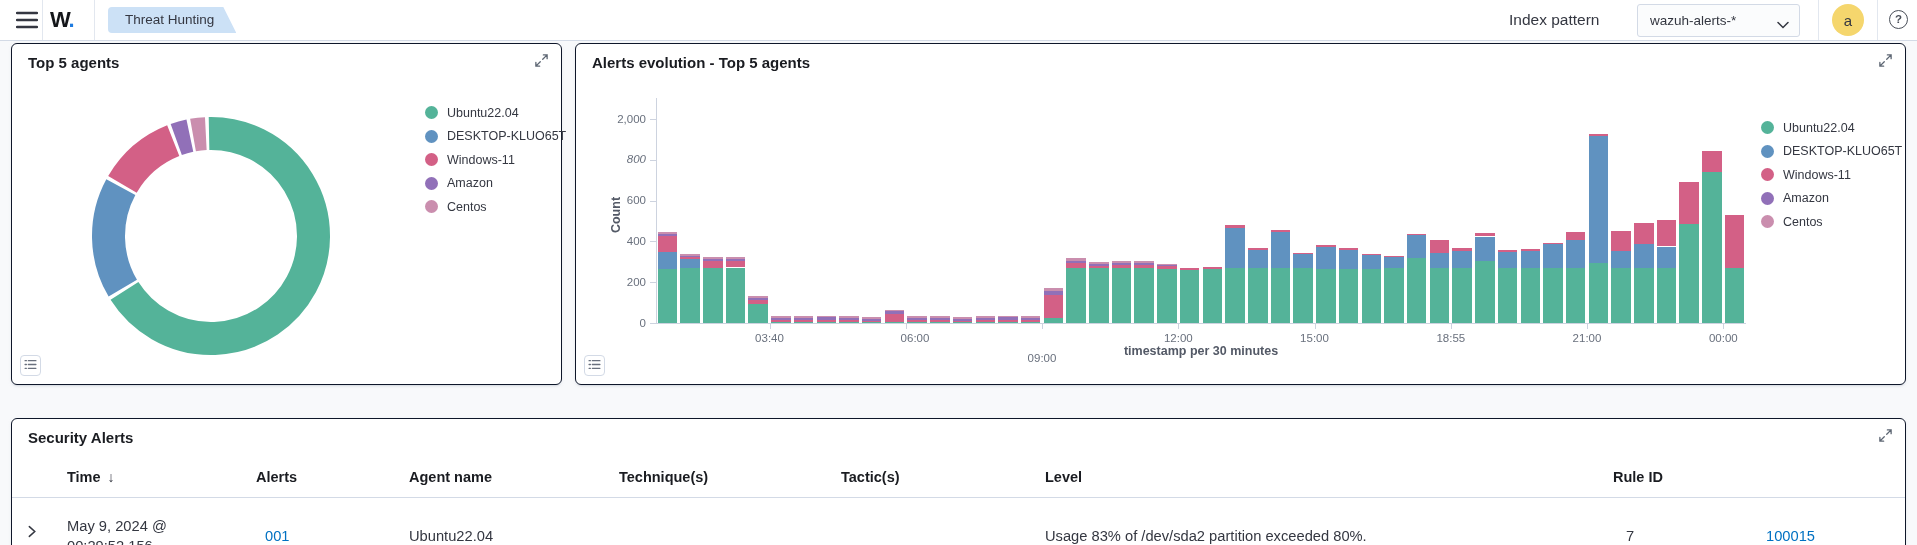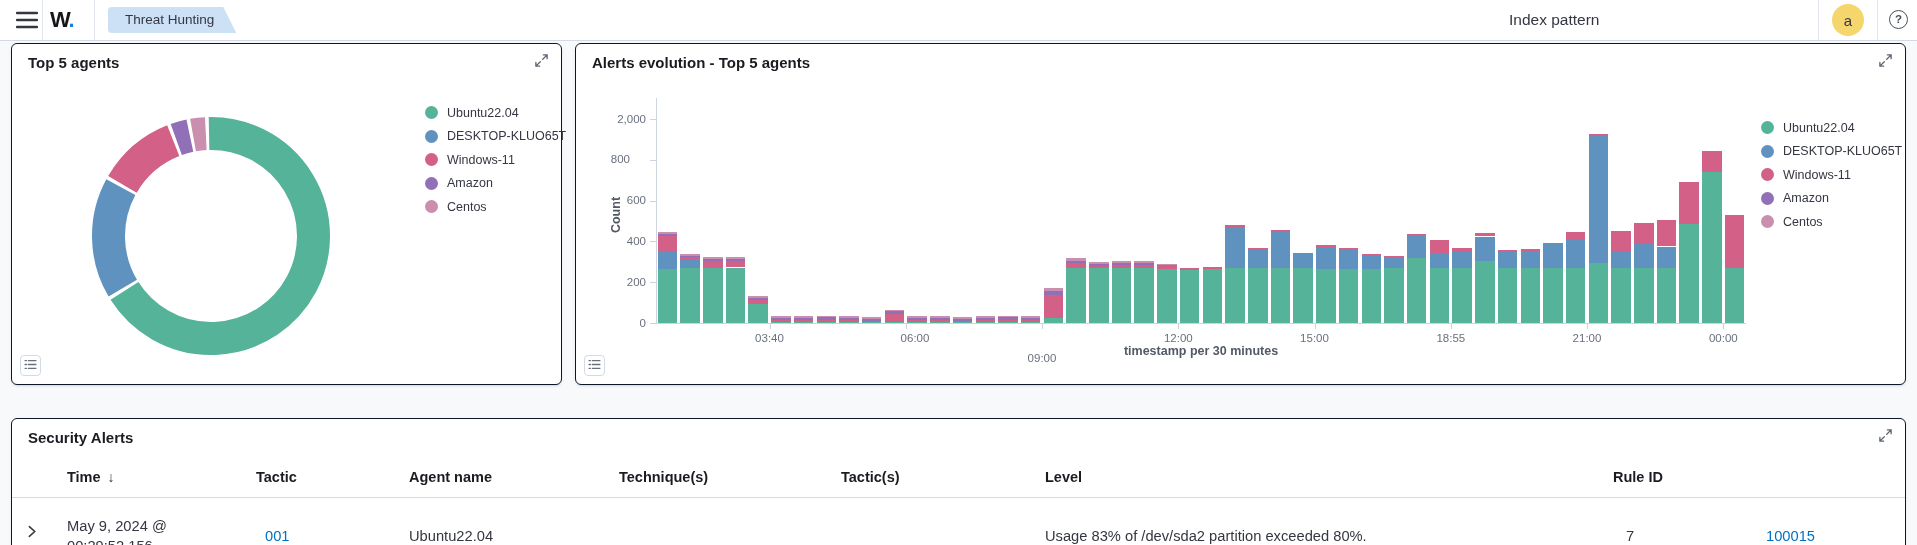--- a/index.html
+++ b/index.html
@@ -87,20 +87,28 @@
     <svg width="22" height="18" viewBox="0 0 22 18">
         <path d="M1 2h20M1 9h20M1 16h20" stroke="#343741" stroke-width="2.4" stroke-linecap="round"></path>
       </svg>
   </button>
   <div class="vdiv" style="left:42px"></div>
   <div class="logo"><span>W</span><span class="dot">.</span></div>
   <div class="vdiv" style="left:94px"></div>
   <button class="crumb-tag">Threat Hunting</button>
 
   <div class="idx-label">Index pattern</div>
+  <button class="idx-select">
+    <span>wazuh-alerts-*</span>
+    <span class="caret">
+      <svg width="12" height="8" viewBox="0 0 12 8">
+          <path d="M1 1.5l5 5 5-5" fill="none" stroke="#343741" stroke-width="1.5" stroke-linecap="round"></path>
+        </svg>
+    </span>
+  </button>
   <div class="vdiv" style="left:1818px"></div>
   <button class="avatar">a</button>
   <div class="vdiv" style="left:1877px"></div>
   <button class="help-btn">?</button>
 </div>
 
 <div class="panel" id="panel-top5">
   <div class="panel-title">Top 5 agents</div>
   <button class="expand-btn">
     <svg width="15" height="15" viewBox="0 0 16 16">
@@ -155,21 +163,21 @@
       <div class="axis-line" style="left: 80px; top: 279px; width: 1090px; height: 1px;"></div>
       <div class="tick" style="left: 74px; top: 279px; width: 6px; height: 1px;"></div>
       <div class="ytick-label" style="left: 24px; top: 272.5px;">0</div>
       <div class="tick" style="left: 74px; top: 238.2px; width: 6px; height: 1px;"></div>
       <div class="ytick-label" style="left: 24px; top: 231.7px;">200</div>
       <div class="tick" style="left: 74px; top: 197.4px; width: 6px; height: 1px;"></div>
       <div class="ytick-label" style="left: 24px; top: 190.9px;">400</div>
       <div class="tick" style="left: 74px; top: 156.6px; width: 6px; height: 1px;"></div>
       <div class="ytick-label" style="left: 24px; top: 150.1px;">600</div>
       <div class="tick" style="left: 74px; top: 115.8px; width: 6px; height: 1px;"></div>
-      <div class="ytick-label" style="left: 8px; top: 109.3px;">800</div>
+      <div class="ytick-label" style="left: 24px; top: 109.3px; font-style: italic;">800</div>
       <div class="tick" style="left: 74px; top: 75px; width: 6px; height: 1px;"></div>
       <div class="ytick-label" style="left: 24px; top: 68.5px;">2,000</div>
       <div class="tick" style="left: 193.5px; top: 279px; width: 1px; height: 6px;"></div>
       <div class="xtick-label" style="left: 168.5px; top: 288px;">03:40</div>
       <div class="tick" style="left: 329.8px; top: 279px; width: 1px; height: 6px;"></div>
       <div class="xtick-label" style="left: 314px; top: 288px; text-align: center;">06:00</div>
       <div class="tick" style="left: 466px; top: 279px; width: 1px; height: 6px;"></div>
       <div class="xtick-label" style="left: 441px; top: 288px; margin-top: 20px;">09:00</div>
       <div class="tick" style="left: 602.3px; top: 279px; width: 1px; height: 6px;"></div>
       <div class="xtick-label" style="left: 577.3px; top: 288px;">12:00</div>
@@ -381,21 +389,21 @@
   <div class="panel-title">Security Alerts</div>
   <button class="expand-btn">
     <svg width="15" height="15" viewBox="0 0 16 16">
         <path d="M10 2h4v4M14 2L9.3 6.7M6 14H2v-4M2 14l4.7-4.7" fill="none" stroke="#5d6673" stroke-width="1.4" stroke-linecap="round"></path>
       </svg>
   </button>
 
   <div class="sec-grid sec-head">
     <div class="hcell"></div>
     <div class="hcell"><span>Time</span><span class="sort">↓</span></div>
-    <div class="hcell">Tactic</div>
+    <div class="hcell">Alerts</div>
     <div class="hcell">Agent name</div>
     <div class="hcell">Technique(s)</div>
     <div class="hcell">Tactic(s)</div>
     <div class="hcell">Level</div>
     <div class="hcell">Rule ID</div>
   </div>
 
   <div class="sec-grid sec-rowline">
     <div><button class="expander-btn">
       <svg width="13" height="13" viewBox="0 0 12 12">

